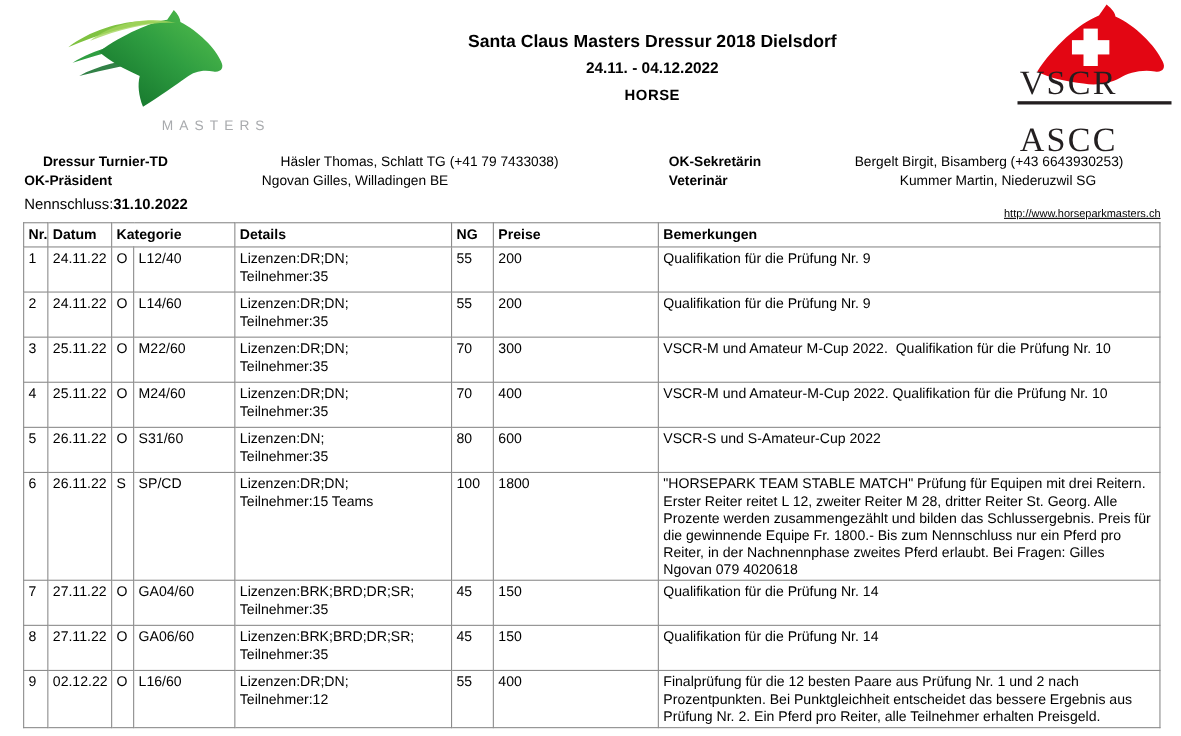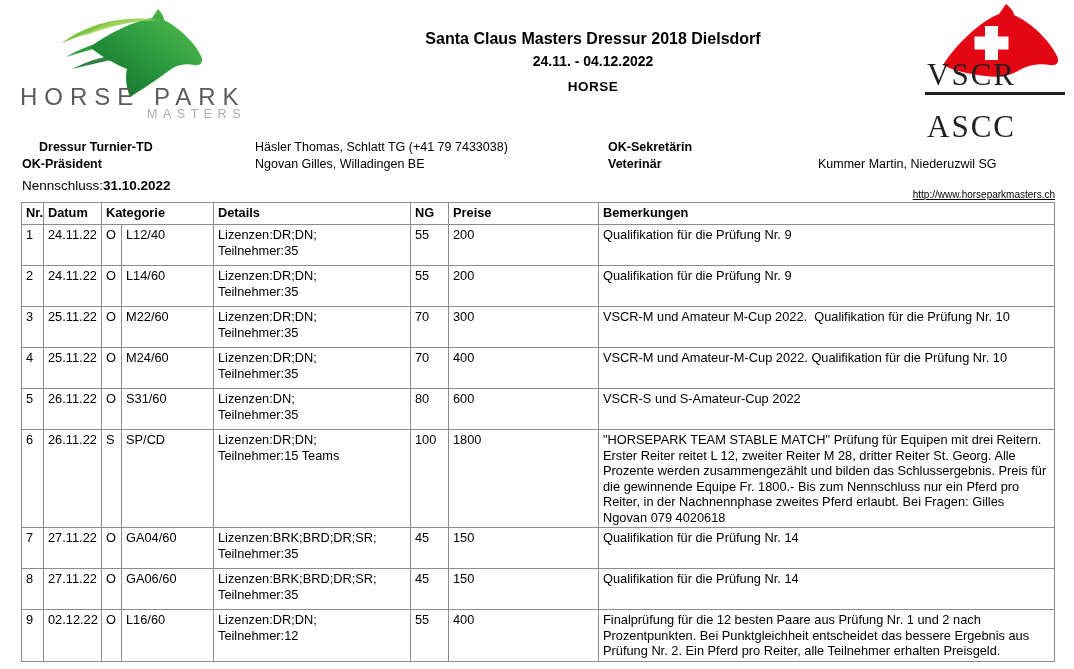--- a/index.html
+++ b/index.html
@@ -71,21 +71,20 @@
           <stop offset="0.55" stop-color="#2f9e41"></stop>
           <stop offset="1" stop-color="#59c24e"></stop>
         </linearGradient>
       </defs>
       <path d="M0,36 C28,24 58,15 86,13 C56,9 22,19 0,36 Z" fill="#7fc241"></path>
       <path d="M4,50 C32,41 60,34 88,30 C58,27 26,37 4,50 Z" fill="#2f9e41"></path>
       <path d="M10,62 C34,56 58,51 80,47 C56,45 28,52 10,62 Z" fill="#0e6b27" opacity="0.85"></path>
       <path d="M28,40 C50,24 76,13 90,11 L96,2 C100,6 102,10 102,13 C118,21 134,37 139,49 C142,55 139,59 132,58 C123,56 114,58 108,63 C97,71 84,80 68,90 C64,80 63,70 65,62 C51,56 37,48 28,40 Z" fill="url(#gg)"></path>
       <path d="M20,30 C50,18 80,12 98,14 C70,6 38,16 20,30 Z" fill="#a4d65e" opacity="0.8"></path>
     </svg>
-    <div class="hpm-word">HORSE PARK</div>
     <div class="hpm-sub">MASTERS</div>
   </div>
 
   <div class="title-block">
     <div class="title-main">Santa Claus Masters Dressur 2018 Dielsdorf</div>
     <div class="title-dates">24.11. - 04.12.2022</div>
     <div class="title-venue">HORSE</div>
   </div>
 
   <div class="logo-vscr">
@@ -95,22 +94,23 @@
       <rect x="35.5" y="33.5" width="34" height="13" fill="#ffffff"></rect>
     </svg>
     <div class="vscr-word vscr-top">VSCR</div>
     <div class="vscr-rule"></div>
     <div class="vscr-word vscr-bottom">ASCC</div>
   </div>
 
   <div class="ct b" style="left:22px;  top:140px;padding-left:17px;">Dressur Turnier-TD</div>
   <div class="ct" style="left:255px; top:140px;">Häsler Thomas, Schlatt TG (+41 79 7433038)</div>
   <div class="ct b" style="left:22px;  top:157px;">OK-Präsident</div>
-  <div class="ct" style="left:255px; top:157px;">Ngovan Gilles, Willadingen BE</div>
+  <div class="ct" style="left:238px; top:157px;">Ngovan Gilles, Willadingen BE</div>
   <div class="ct b" style="left:608px; top:140px;">OK-Sekretärin</div>
+  <div class="ct" style="left:777px; top:140px;">Bergelt Birgit, Bisamberg (+43 6643930253)</div>
   <div class="ct b" style="left:608px; top:157px;">Veterinär</div>
   <div class="ct" style="left:777px; top:157px;margin-left:41px;">Kummer Martin, Niederuzwil SG</div>
 
   <div class="nennschluss">
     <span>Nennschluss:</span><span class="b">31.10.2022</span>
   </div>
   <div class="website">http://www.horseparkmasters.ch</div>
 
   <table class="prg">
     <colgroup>

